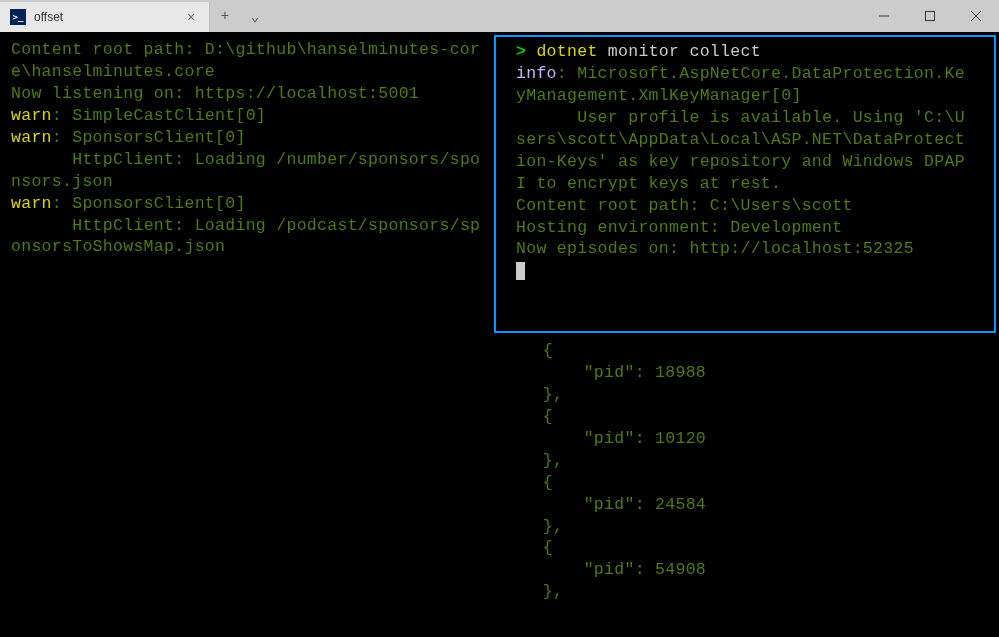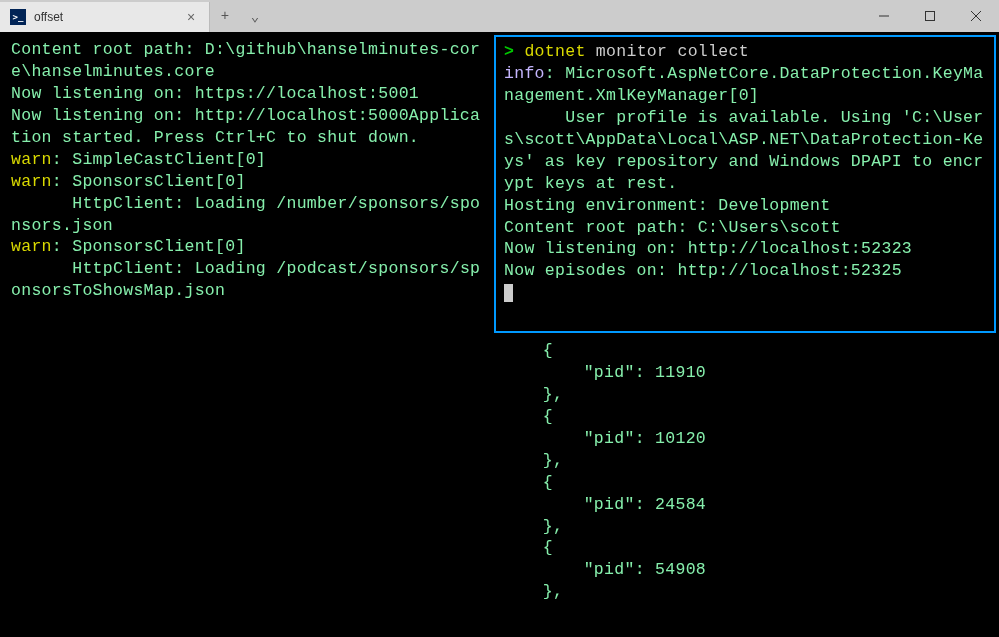--- a/index.html
+++ b/index.html
@@ -105,21 +105,21 @@
     .right-panes {
       width: 502px;
       display: flex;
       flex-direction: column;
       gap: 3px;
     }
     .right-top {
       height: 298px;
       background: #000;
       color: #ccc;
-      padding: 4px 8px;
+      padding: 4px 20px;
       font-size: 16.5px;
       line-height: 1.33;
       letter-spacing: 0.3px;
       border: 2px solid #0099ff;
       overflow: hidden;
     }
     .right-bottom {
       flex: 1;
       background: #000;
       color: #ccc;
@@ -127,21 +127,21 @@
       font-size: 16.5px;
       line-height: 1.33;
       letter-spacing: 0.3px;
       overflow: hidden;
     }
     .warn { color: #d9d900; }
     .info { color: #c4b5fd; }
     .prompt-arrow { color: #00c800; font-weight: bold; }
     .cmd { color: #d9d900; }
     .plain { color: #cccccc; }
-    .wh { color: #86efac; }
+    .wh { color: #4d7c0f; }
     .term-line { white-space: pre-wrap; word-break: break-all; }
     .cursor {
       display: inline-block;
       width: 9px;
       height: 18px;
       background: #ccc;
       vertical-align: text-bottom;
     }
   </style>
 </head>
@@ -174,43 +174,41 @@
           </svg>
       </div>
     </div>
   </div>
 
   <div class="panes">
     <div class="left-pane">
       <div class="term-line wh">Content root path: D:\github\hanselminutes-core\hanselminutes.core</div>
       <div class="term-line wh">Now listening on: https://localhost:5001</div>
       <div class="term-line"></div>
-      <div class="term-line wh">Now listening on: http://localhost:5000Application started. Press Ctrl+C to shut down.</div>
       <div class="term-line"><span class="warn">warn</span><span class="wh">: SimpleCastClient[0]</span></div>
       <div class="term-line"><span class="warn">warn</span><span class="wh">: SponsorsClient[0]</span></div>
       <div class="term-line wh">      HttpClient: Loading /number/sponsors/sponsors.json</div>
       <div class="term-line"><span class="warn">warn</span><span class="wh">: SponsorsClient[0]</span></div>
       <div class="term-line wh">      HttpClient: Loading /podcast/sponsors/sponsorsToShowsMap.json</div>
     </div>
 
     <div class="right-panes">
       <div class="right-top">
         <div class="term-line"><span class="prompt-arrow">&gt;</span> <span class="cmd">dotnet</span><span class="plain"> monitor collect</span></div>
         <div class="term-line"><span class="info">info</span><span class="wh">: Microsoft.AspNetCore.DataProtection.KeyManagement.XmlKeyManager[0]</span></div>
         <div class="term-line wh">      User profile is available. Using 'C:\Users\scott\AppData\Local\ASP.NET\DataProtection-Keys' as key repository and Windows DPAPI to encrypt keys at rest.</div>
+        <div class="term-line wh">Content root path: C:\Users\scott</div>
         <div class="term-line wh">Hosting environment: Development</div>
-        <div class="term-line wh">Content root path: C:\Users\scott</div>
-        <div class="term-line wh">Now listening on: http://localhost:52323</div>
         <div class="term-line wh">Now episodes on: http://localhost:52325</div>
         <div class="term-line"><span class="cursor"></span></div>
       </div>
 
       <div class="right-bottom">
         <div class="term-line wh"><span>    </span><span>{</span></div>
-        <div class="term-line wh"><span>        </span><span>"pid": </span><span>11910</span></div>
+        <div class="term-line wh"><span>        </span><span>"pid": </span><span>18988</span></div>
         <div class="term-line wh"><span>    </span><span>},</span></div>
         <div class="term-line wh"><span>    </span><span>{</span></div>
         <div class="term-line wh"><span>        </span><span>"pid": </span><span>10120</span></div>
         <div class="term-line wh"><span>    </span><span>},</span></div>
         <div class="term-line wh"><span>    </span><span>{</span></div>
         <div class="term-line wh"><span>        </span><span>"pid": </span><span>24584</span></div>
         <div class="term-line wh"><span>    </span><span>},</span></div>
         <div class="term-line wh"><span>    </span><span>{</span></div>
         <div class="term-line wh"><span>        </span><span>"pid": </span><span>54908</span></div>
         <div class="term-line wh"><span>    </span><span>},</span></div>

